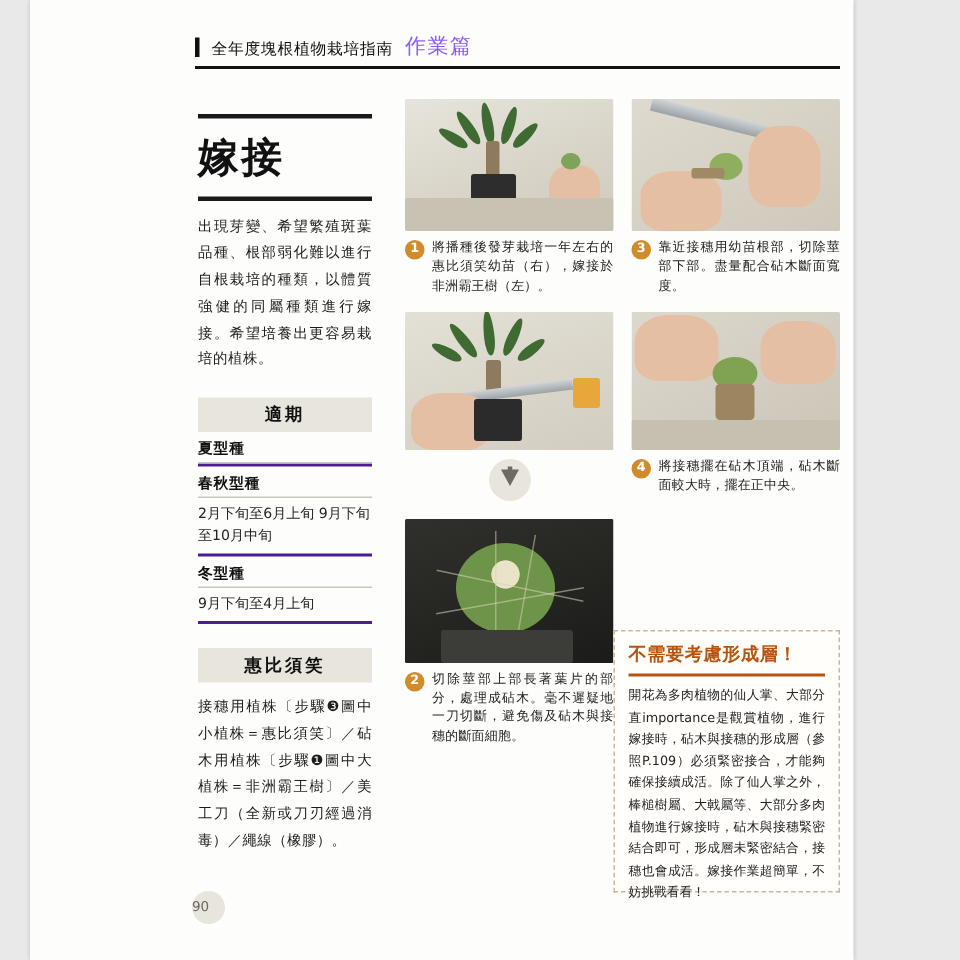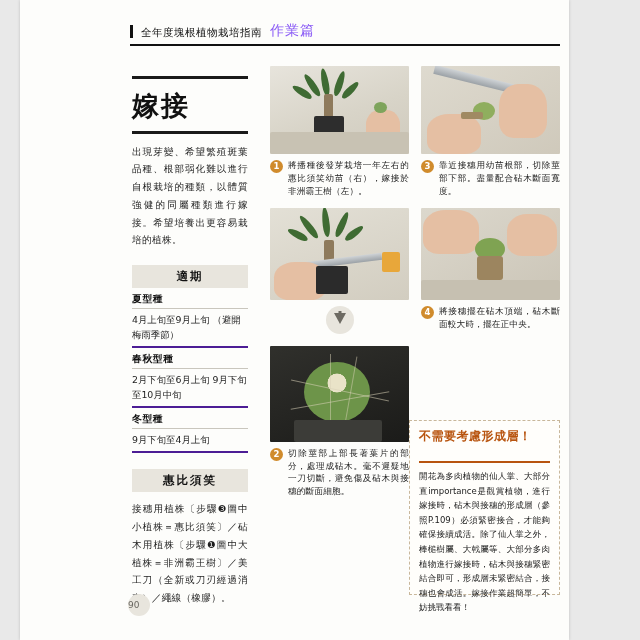--- a/index.html
+++ b/index.html
@@ -81,21 +81,21 @@
     content:"";position:absolute;left:50%;top:5px;transform:translateX(-50%);
     width:3px;height:8px;background:#6d6a62;
   }
   
   .tip{
     position:absolute;left:389px;top:420px;width:151px;height:175px;
     border:1px dashed #c8b79b;background:#fffefb;padding:7px 9px;box-sizing:border-box;
   }
   .tip h4{
     margin:0 0 6px 0;font-size:12px;color:#b8540f;font-weight:bold;letter-spacing:.5px;
-    border-bottom:2px solid #b8540f;padding-bottom:16px;
+    border-bottom:2px solid #b8540f;padding-bottom:4px;
   }
   .tip p{margin:0;font-size:8.5px;line-height:1.72;color:#222;text-align:justify;}
   
   .pgno{
     position:absolute;left:108px;bottom:24px;width:22px;height:22px;border-radius:50%;
     background:#e8e5dd;color:#6a6760;font-size:9px;text-align:left;line-height:22px;
   }
   
   .bg-soil{position:absolute;inset:0;background:linear-gradient(160deg,#e7e4dc 0%,#d8d4c8 55%,#cfcabd 100%);}
   .pot{position:absolute;border-radius:2px;}
@@ -121,22 +121,20 @@
   <div class="left">
     <div class="title-rule"></div>
     <div class="title">嫁接</div>
     <div class="title-rule2"></div>
     <div class="lead">出現芽變、希望繁殖斑葉品種、根部弱化難以進行自根栽培的種類，以體質強健的同屬種類進行嫁接。希望培養出更容易栽培的植株。</div>
 
     <div class="sec-head">適期</div>
 
     <div class="kv">
       <div class="k">夏型種</div>
-      <div class="v">4月上旬至9月上旬
-（避開梅雨季節）</div>
     </div>
     <div class="kv">
       <div class="k">春秋型種</div>
       <div class="v">2月下旬至6月上旬
 9月下旬至10月中旬</div>
     </div>
     <div class="kv">
       <div class="k">冬型種</div>
       <div class="v">9月下旬至4月上旬</div>
     </div>

